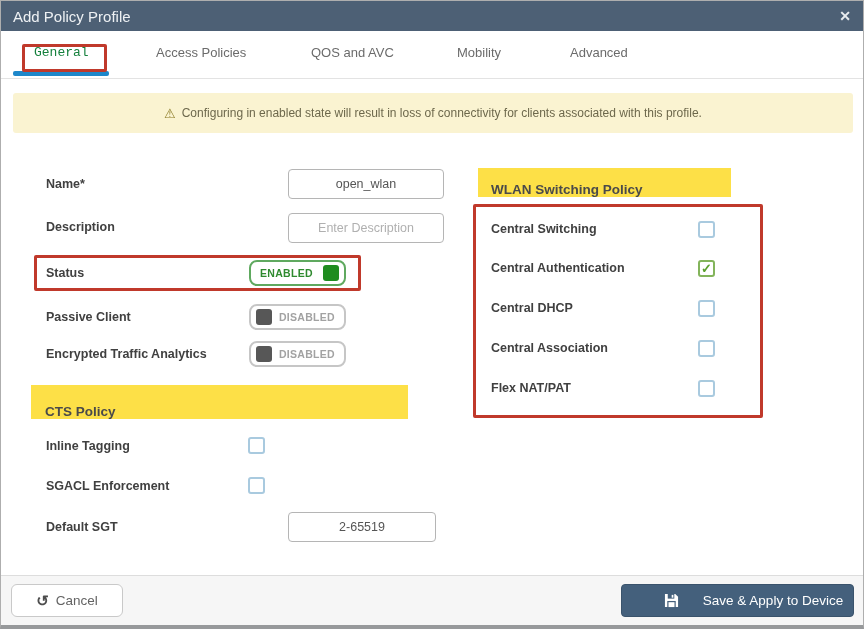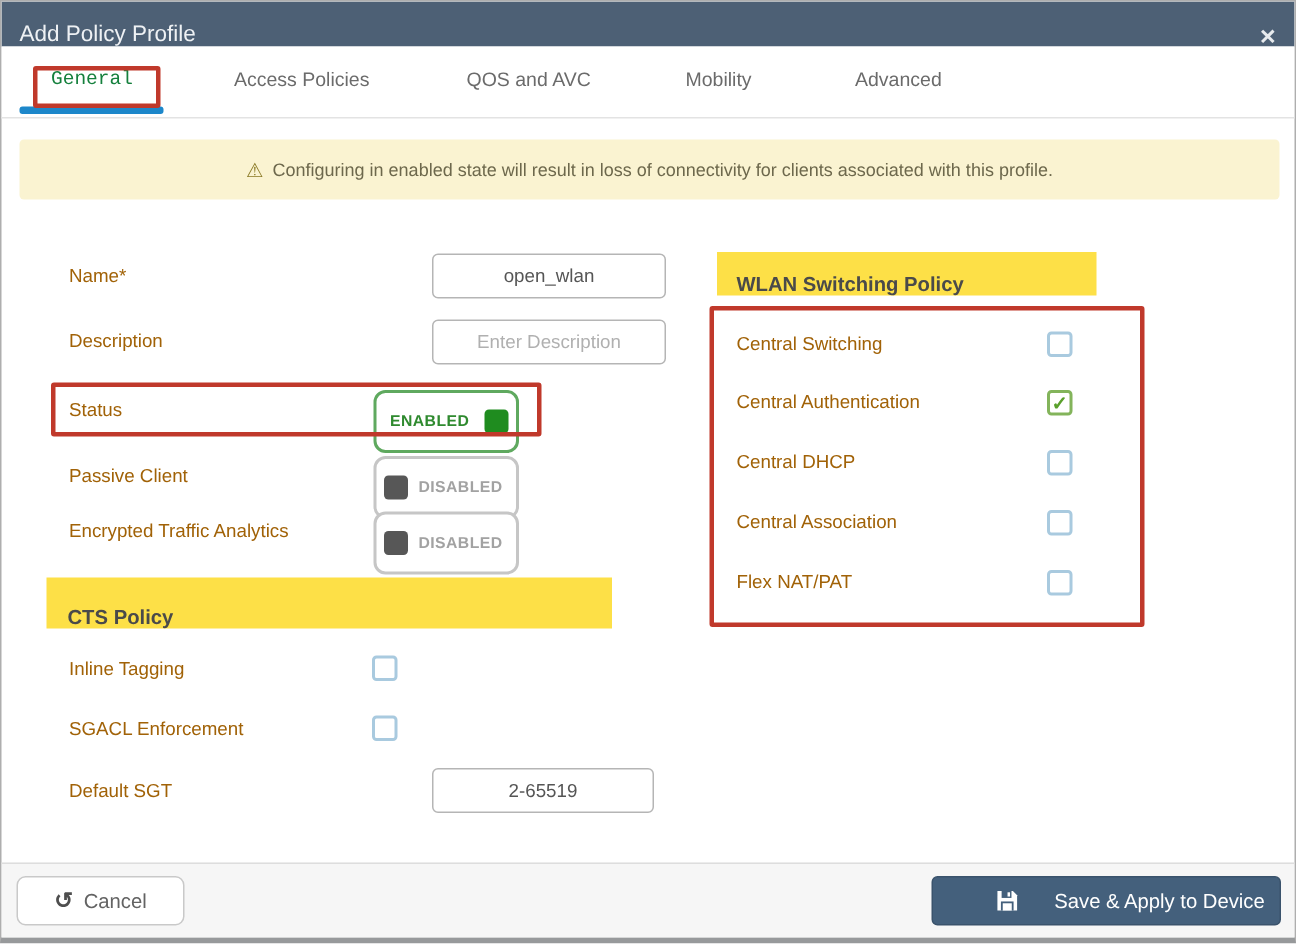--- a/index.html
+++ b/index.html
@@ -4,55 +4,55 @@
 <style>
   * { margin:0; padding:0; box-sizing:border-box; }
   body { background:#fff; font-family:"Liberation Sans", sans-serif; }
   .dialog {
     position:relative; width:864px; height:629px; background:#fff;
     border:1px solid #aeaeae; border-bottom:4px solid #97999b; overflow:hidden;
   }
   
   .titlebar {
     position:absolute; left:0; top:0; width:100%; height:30px;
-    background:#4d6075; display:flex; align-items:flex-end;
+    background:#4d6075; display:flex; align-items:center;
     padding:0 12px; justify-content:space-between;
   }
   .titlebar .title { color:#eef1f4; font-size:15px; }
   .titlebar .close { color:#e8ebee; font-size:14px; font-weight:bold; cursor:pointer; line-height:1; }
   
   .tabrow { position:absolute; left:0; top:30px; width:100%; height:48px; background:#fff; border-bottom:1px solid #e3e3e3; }
   .tab { position:absolute; top:14px; font-size:13px; color:#6b6b6b; cursor:pointer; white-space:nowrap; }
   .tab.active { color:#15803d;font-family:Liberation Mono, monospace; }
   .tab-underline { position:absolute; left:12px; top:40px; width:96px; height:5px; background:#1d87ca; border-radius:2px; }
   
   .red-box { position:absolute; border:3px solid #c0392b; border-radius:2px; pointer-events:none; background:transparent; }
   
   .warnbar {
     position:absolute; left:12px; top:92px; width:840px; height:40px;
     background:#faf3d1; border-radius:3px; display:flex; align-items:center; justify-content:center;
     font-size:12px; color:#6d684c;
   }
   .warnbar .warn-icon { color:#8a7a25; font-size:13px; margin-right:6px; }
   
-  .flabel { position:absolute; font-size:12.5px; color:#a16207; line-height:18px; white-space:nowrap; }
+  .flabel { position:absolute; font-size:12.5px; color:#404040; line-height:18px; white-space:nowrap;font-weight:bold; }
   .tinput {
     position:absolute; height:30px; border:1px solid #b5b5b5; border-radius:4px;
     text-align:center; font-size:12.5px; color:#555; background:#fff; outline:none;
     font-family:"Liberation Sans", sans-serif;
     margin-left:40px;
   }
   .tinput::placeholder { color:#b0b0b0; }
   .section-bar {
     position:absolute; background:#fde047; display:flex; align-items:flex-end;
     padding-left:14px; font-weight:bold; font-size:13.5px; color:#4a4a4a;
   }
   
   .toggle {
-    position:absolute; width:97px; height:42px; border-radius:8px; background:#fff;
+    position:absolute; width:97px; height:26px; border-radius:8px; background:#fff;
     display:flex; align-items:center; justify-content:space-between; padding:0 5px; cursor:pointer;
   }
   .toggle .toggle-text { font-size:10.5px; font-weight:bold; letter-spacing:.3px; padding:0 4px; }
   .toggle .toggle-knob { width:16px; height:16px; border-radius:3px; flex:0 0 auto; }
   .toggle.enabled { border:2px solid #5fa95f; }
   .toggle.enabled .toggle-text { color:#2f8a2f; }
   .toggle.enabled .toggle-knob { background:#1f8c1f; }
   .toggle.disabled { border:2px solid #c6c6c6;justify-content:space-between; }
   .toggle.disabled .toggle-text { color:#a2a2a2; }
   .toggle.disabled .toggle-knob { background:#575757; order:-1; }

